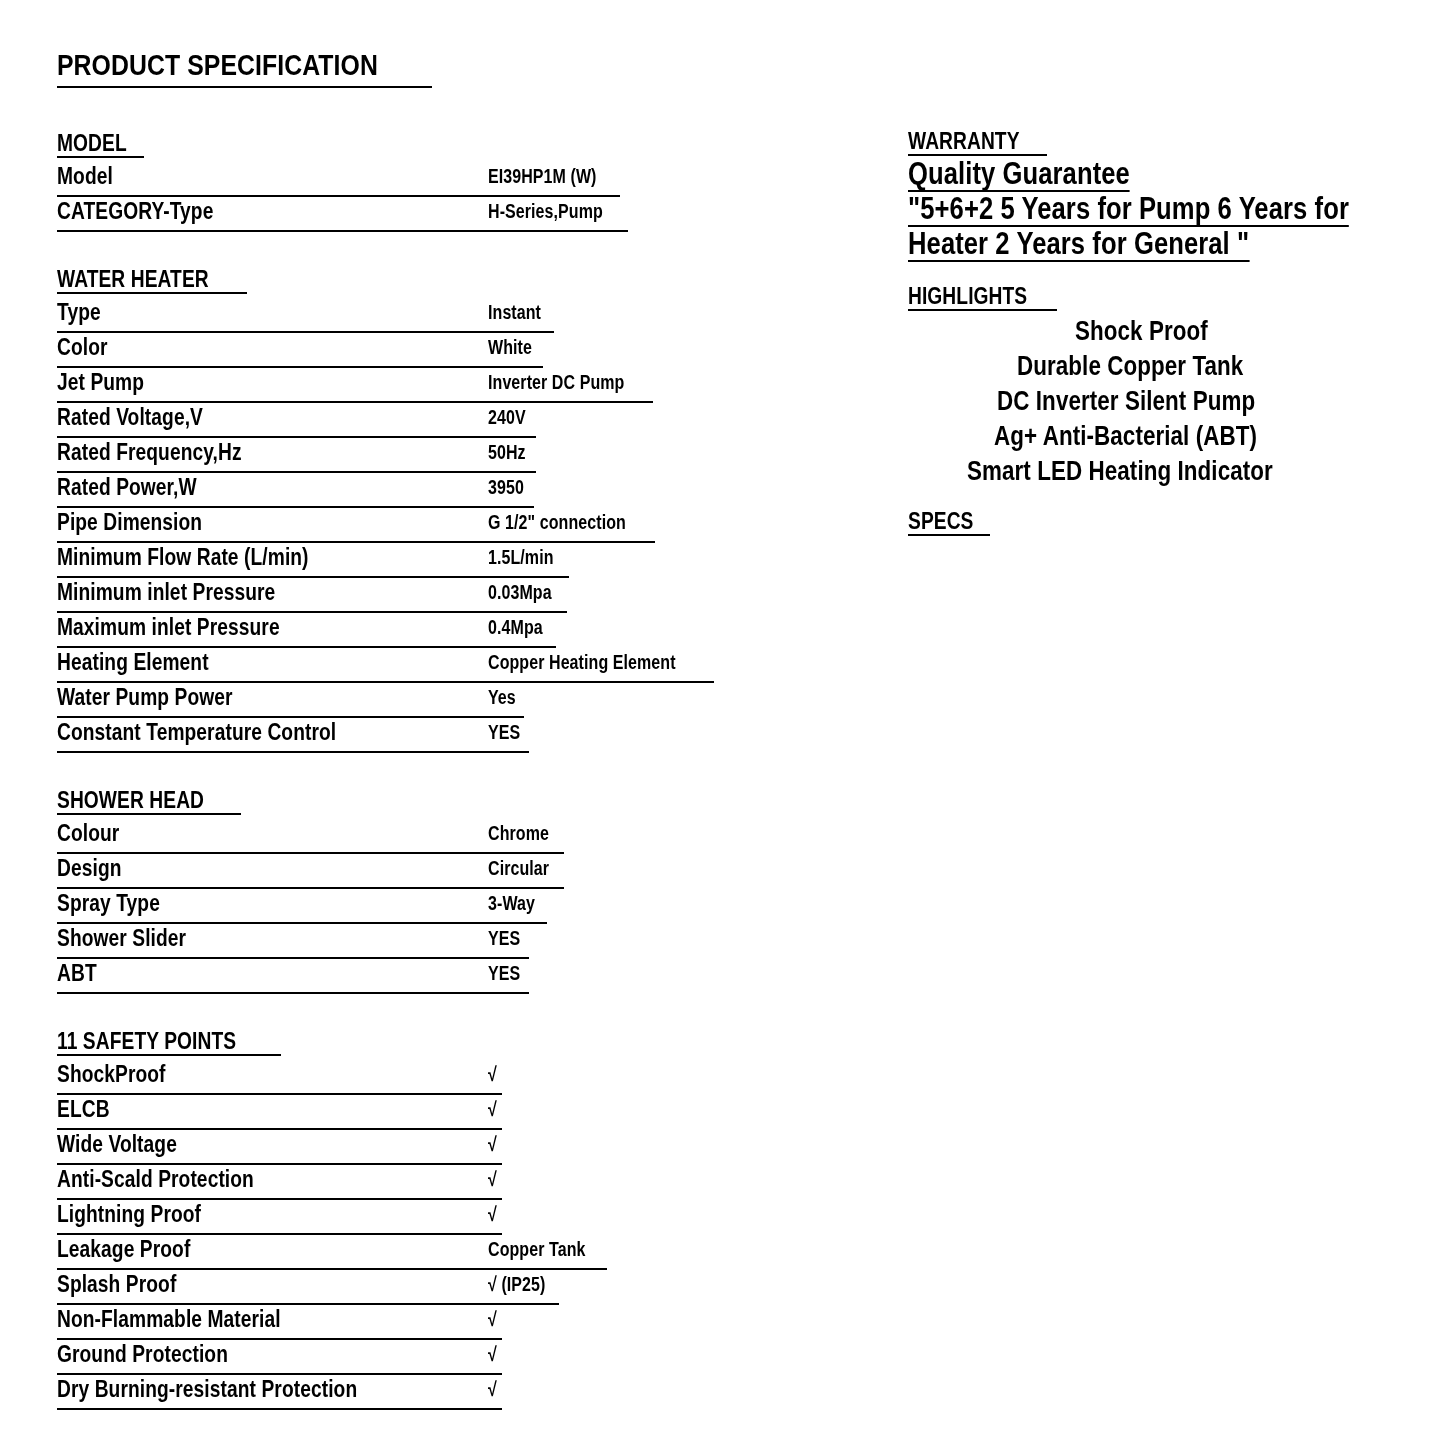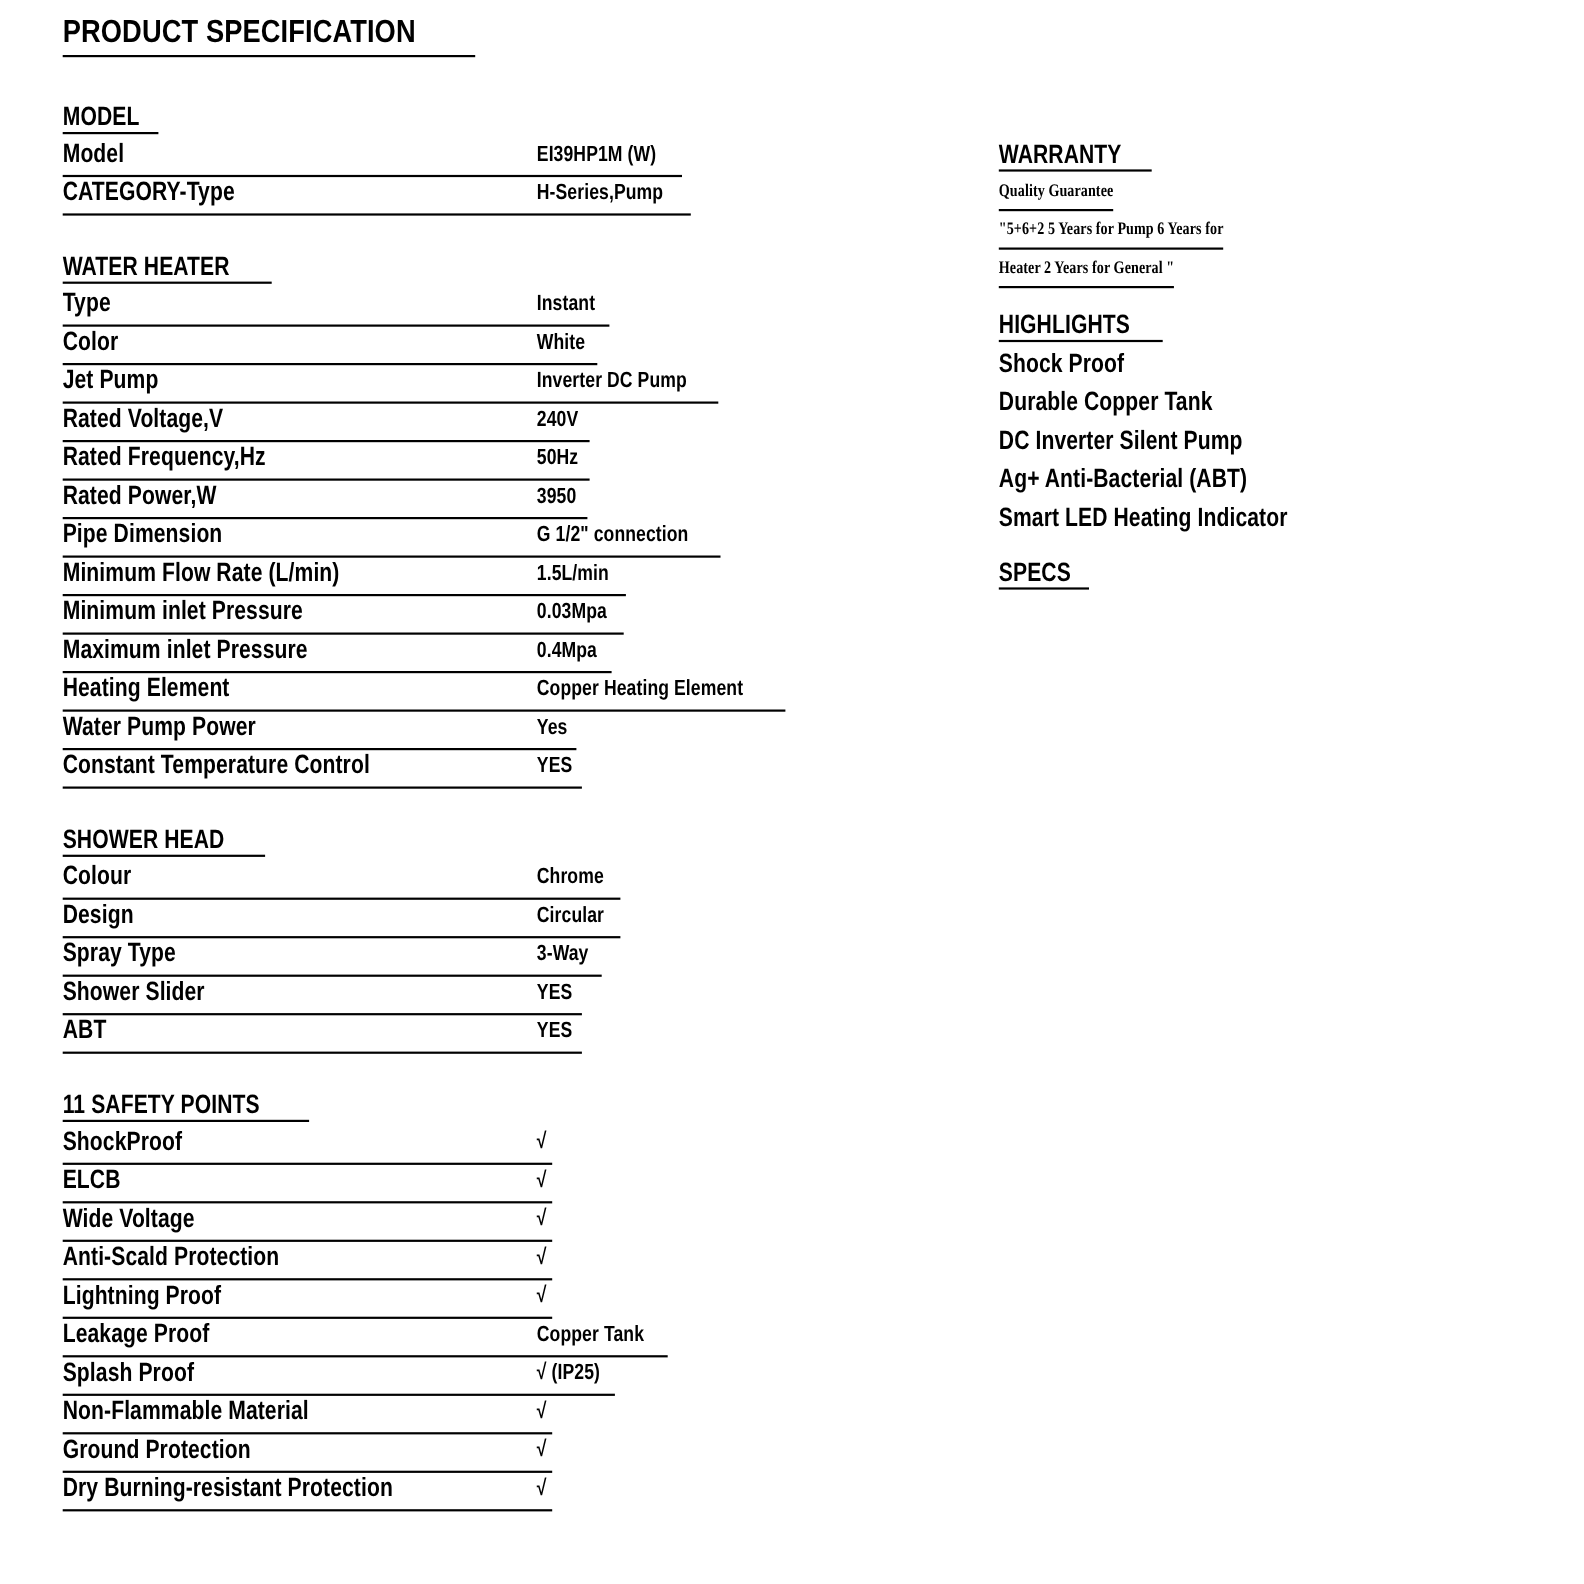--- a/index.html
+++ b/index.html
@@ -47,20 +47,21 @@
   }
 
   
   .doc-title {
     font-size: 29px;
     line-height: 30px;
     height: 34px;
     border-bottom: 2.6px solid #000;
     display: inline-block;
     padding-bottom: 2px;
+    margin-top: 36px;
   }
   .doc-title .cond { transform: scaleX(0.855); }
 
   
   .sec-head {
     display: inline-block;
     font-size: 24px;
     line-height: 25px;
     border-bottom: 2.4px solid #000;
     padding-bottom: 1px;
@@ -95,32 +96,32 @@
     position: absolute;
     left: 0;
     bottom: -2.2px;
     height: 2.2px;
     background: #000;
   }
   .row { border-bottom: none; }
 
   
   .plain-line {
-    font-size: 24px;
+    font-size: 28px;
     line-height: 35px;
     height: 35px;
+    text-align: center;
   }
 
   
   .ul-line {
     display: block;
-    font-size: 16px;
+    font-size: 32px;
     line-height: 31px;
     height: 35px;
-    font-family: Liberation Serif, serif;
   }
   .ul-line .cond {
     border-bottom: 2.2px solid #000;
     padding-bottom: 1px;
   }
 
   .gap-sm { height: 20px; }
   .gap-md { height: 36px; }
   .gap-lg { height: 42px; }
 

